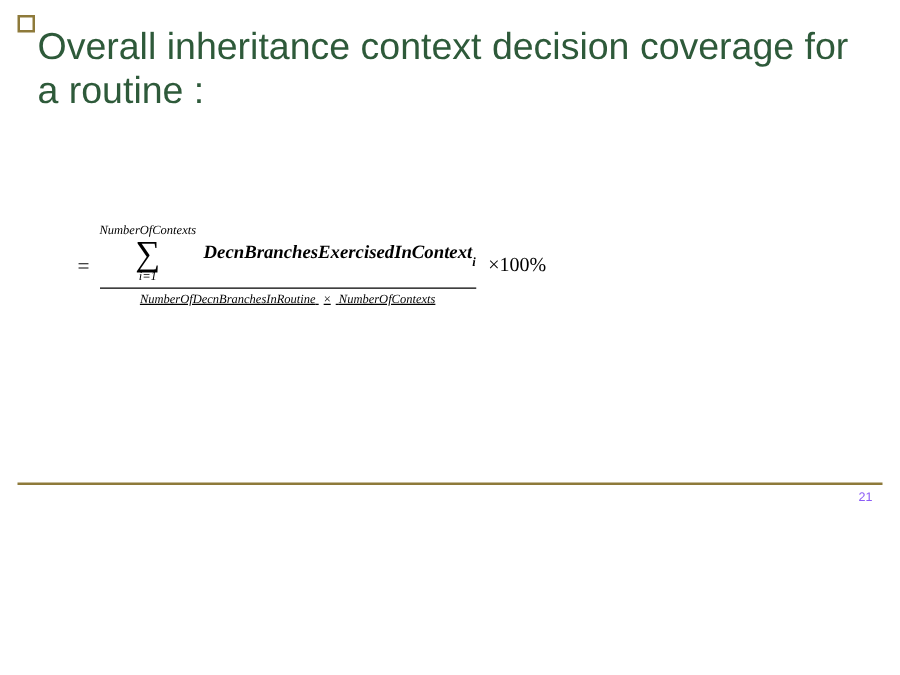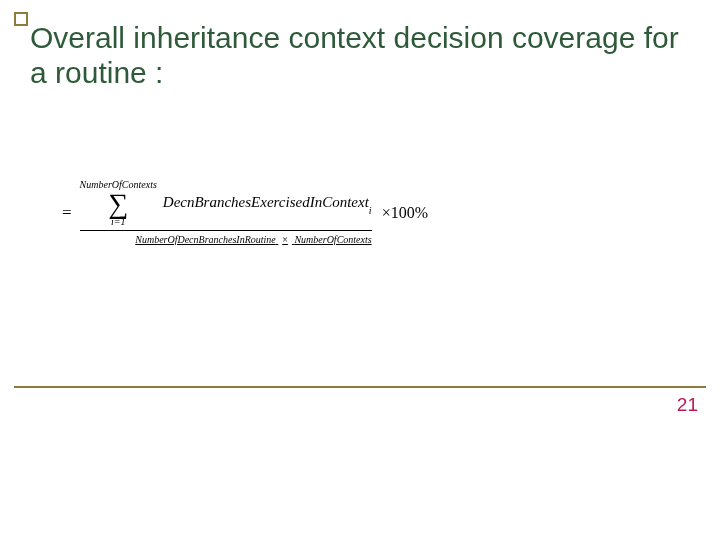--- a/index.html
+++ b/index.html
@@ -30,62 +30,62 @@
   }
   .hr1 {
     position: absolute;
     left: 14px; right: 14px;
     bottom: 48px;
     border: none;
     border-top: 2px solid #8e7a3a;
   }
   .page-num {
     position: absolute;
-    right: 22px; bottom: 20px;
-    font-size: 19px;
-    color: #be185d;
+    right: 22px; bottom: 32px;
+    font-size: 10px;
+    color: #8b5cf6;
   }
   .formula-wrap {
     position: absolute;
     top: 180px;
     left: 60px;
     right: 18px;
     color: #000;
     font-family: Georgia, "Times New Roman", serif;
     font-style: italic;
   }
   .formula {
     display: flex;
     align-items: center;
     gap: 6px;
   }
   .lhs { font-size: 17px; white-space: nowrap; }
   .equals { font-size: 17px; font-style: normal; padding: 0 2px; }
   .frac {
     display: flex;
     flex-direction: column;
-    align-items: flex-end;
+    align-items: center;
   }
   .frac .bar {
     width: 100%;
     border-top: 1.5px solid #000;
     margin: 3px 0;
   }
   .numer {
     display: flex;
     flex-direction: column;
     align-items: center;
     line-height: 1;
   }
   .sum-top { font-size: 10px; margin-bottom: 1px; }
   .sum-row { display: flex; align-items: center; gap: 6px; }
   .sigma-box { display: flex; flex-direction: column; align-items: center; line-height: 1; }
   .sigma { font-size: 28px; font-style: normal; font-family: "Times New Roman", serif; line-height: 0.9; }
   .sum-bot { font-size: 10px; margin-top: 1px; }
-  .sum-term { font-size: 15px; position: relative; }
+  .sum-term { font-size: 15px; position: relative; font-weight: bold; }
   .sum-term .sub { font-size: 10px; vertical-align: sub; position: relative; top: 3px; }
   .denom {
     font-size: 10px;
     white-space: nowrap;
     text-decoration: underline;
   }
   .times { font-style: normal; padding: 0 4px; }
   .tail { font-size: 16px; font-style: normal; white-space: nowrap; padding-left: 4px; }
 </style>
 </head>

